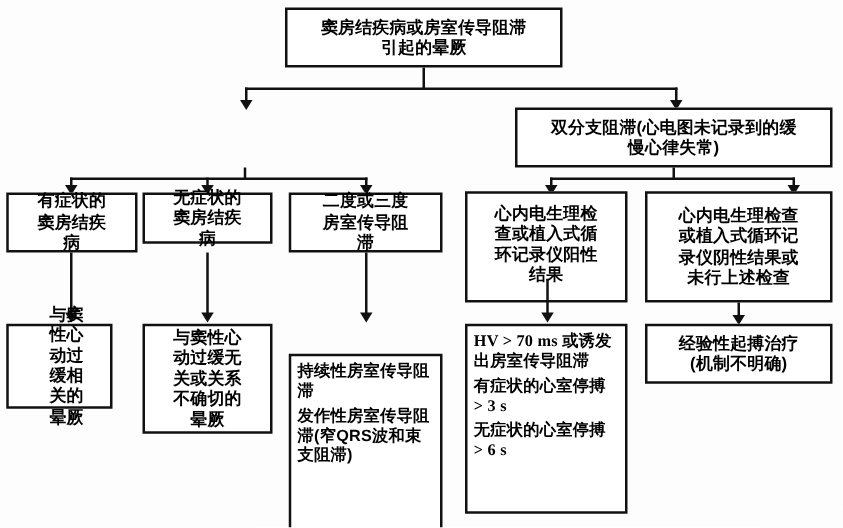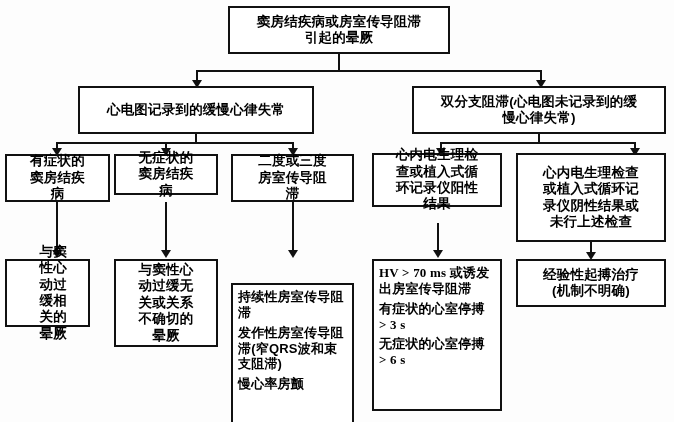--- a/index.html
+++ b/index.html
@@ -73,23 +73,20 @@
     <span>窦房结疾病或房室传导阻滞引起的晕厥</span>
   </div>
 
   <div class="line vline" style="left:338px; top:54px; height:18px;"></div>
   <div class="line hline" style="left:196px; top:70px; width:346px;"></div>
   <div class="line vline" style="left:196px; top:70px; height:12px;"></div>
   <div class="line vline" style="left:540px; top:70px; height:12px;"></div>
   <div class="arrowhead" style="left:192px; top:80px;"></div>
   <div class="arrowhead" style="left:536px; top:80px;"></div>
 
-  <div class="box t14" style="left:78px; top:86px; width:236px; height:48px;">
-    <span>心电图记录到的缓慢心律失常</span>
-  </div>
 
   <div class="box t14" style="left:412px; top:86px; width:254px; height:48px;">
     <span>双分支阻滞(心电图未记录到的缓慢心律失常)</span>
   </div>
 
   <div class="line vline" style="left:195px; top:134px; height:10px;"></div>
   <div class="line hline" style="left:56px; top:142px; width:238px;"></div>
   <div class="line vline" style="left:56px; top:142px; height:10px;"></div>
   <div class="line vline" style="left:165px; top:142px; height:10px;"></div>
   <div class="line vline" style="left:292px; top:142px; height:10px;"></div>
@@ -109,21 +106,21 @@
   </div>
 
   <div class="box t14" style="left:114px; top:154px; width:104px; height:41px;">
     <span>无症状的窦房结疾病</span>
   </div>
 
   <div class="box t14" style="left:231px; top:154px; width:123px; height:48px;">
     <span>二度或三度房室传导阻滞</span>
   </div>
 
-  <div class="box t14" style="left:372px; top:153px; width:130px; height:54px;">
+  <div class="box t14" style="left:372px; top:153px; width:130px; height:89px;font-family:Liberation Mono, monospace;">
     <span>心内电生理检查或植入式循环记录仪阳性结果</span>
   </div>
 
   <div class="box t14" style="left:516px; top:153px; width:150px; height:89px;">
     <span>心内电生理检查或植入式循环记录仪阴性结果或未行上述检查</span>
   </div>
 
   <div class="line vline" style="left:56px; top:202px; height:50px;"></div>
   <div class="arrowhead" style="left:52px; top:250px;"></div>
 
@@ -143,21 +140,20 @@
     <span>与窦性心动过缓相关的晕厥</span>
   </div>
 
   <div class="box t14" style="left:114px; top:259px; width:104px; height:88px;">
     <span>与窦性心动过缓无关或关系不确切的晕厥</span>
   </div>
 
   <div class="box t13 leftalign" style="left:231px; top:259px; width:123px; height:152px;margin-top:24px;">
     <span class="para first-line-left">持续性房室传导阻滞</span>
     <span class="para first-line-left">发作性房室传导阻滞(窄QRS波和束支阻滞)</span>
-    <span class="para first-line-left">慢心率房颤</span>
   </div>
 
   <div class="box t13 leftalign mono" style="left:372px; top:259px; width:130px; height:152px;">
     <span class="para first-line-left">HV &gt; 70 ms 或诱发出房室传导阻滞</span>
     <span class="para first-line-left">有症状的心室停搏 &gt; 3 s</span>
     <span class="para first-line-left">无症状的心室停搏 &gt; 6 s</span>
   </div>
 
   <div class="box t14" style="left:516px; top:259px; width:150px; height:48px;">
     <span>经验性起搏治疗(机制不明确)</span>

